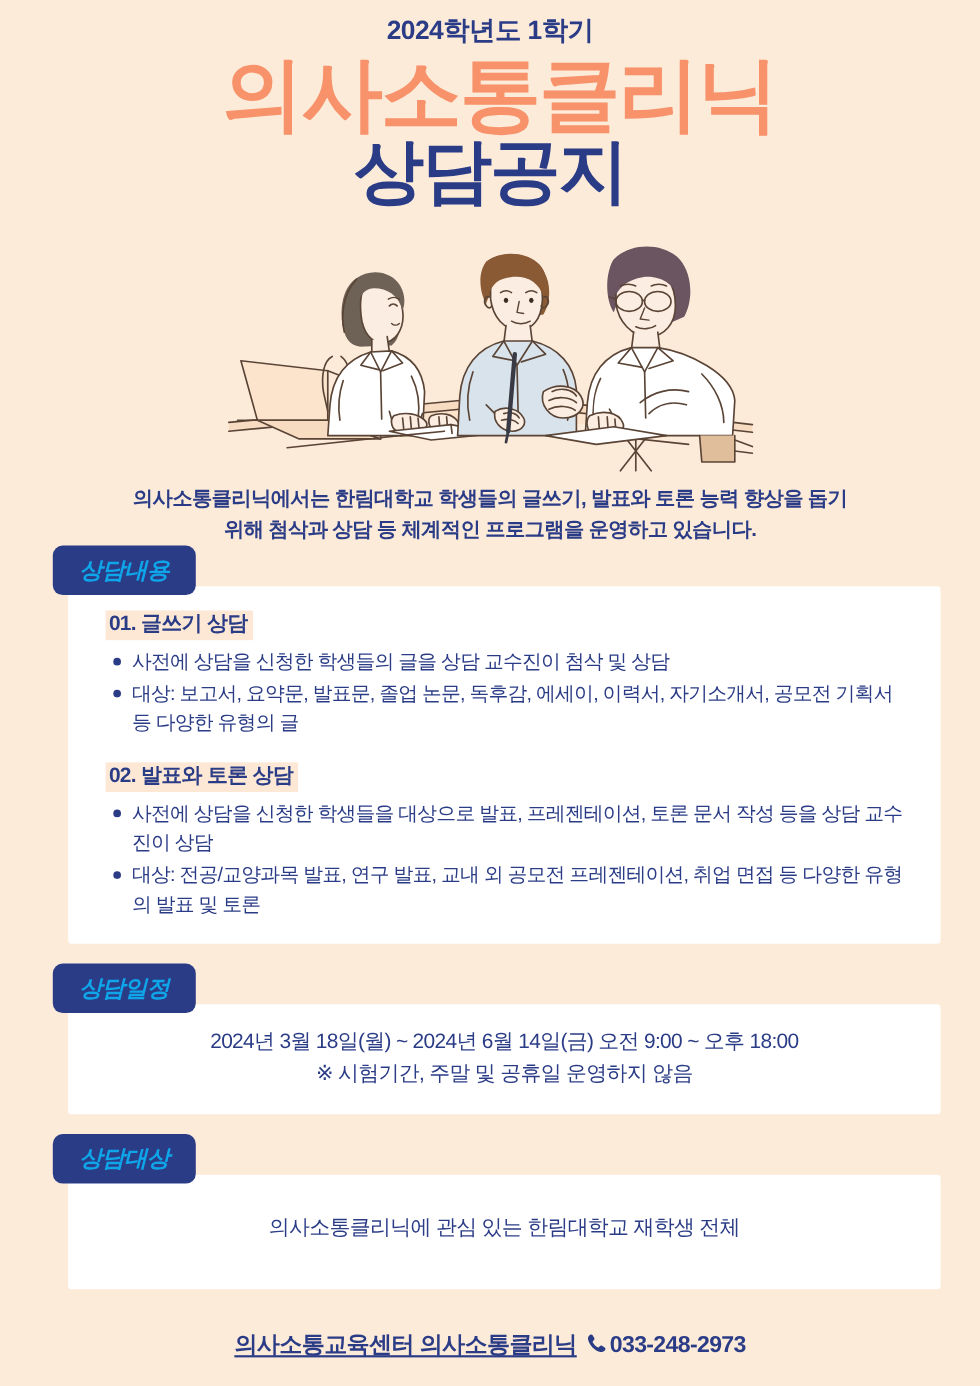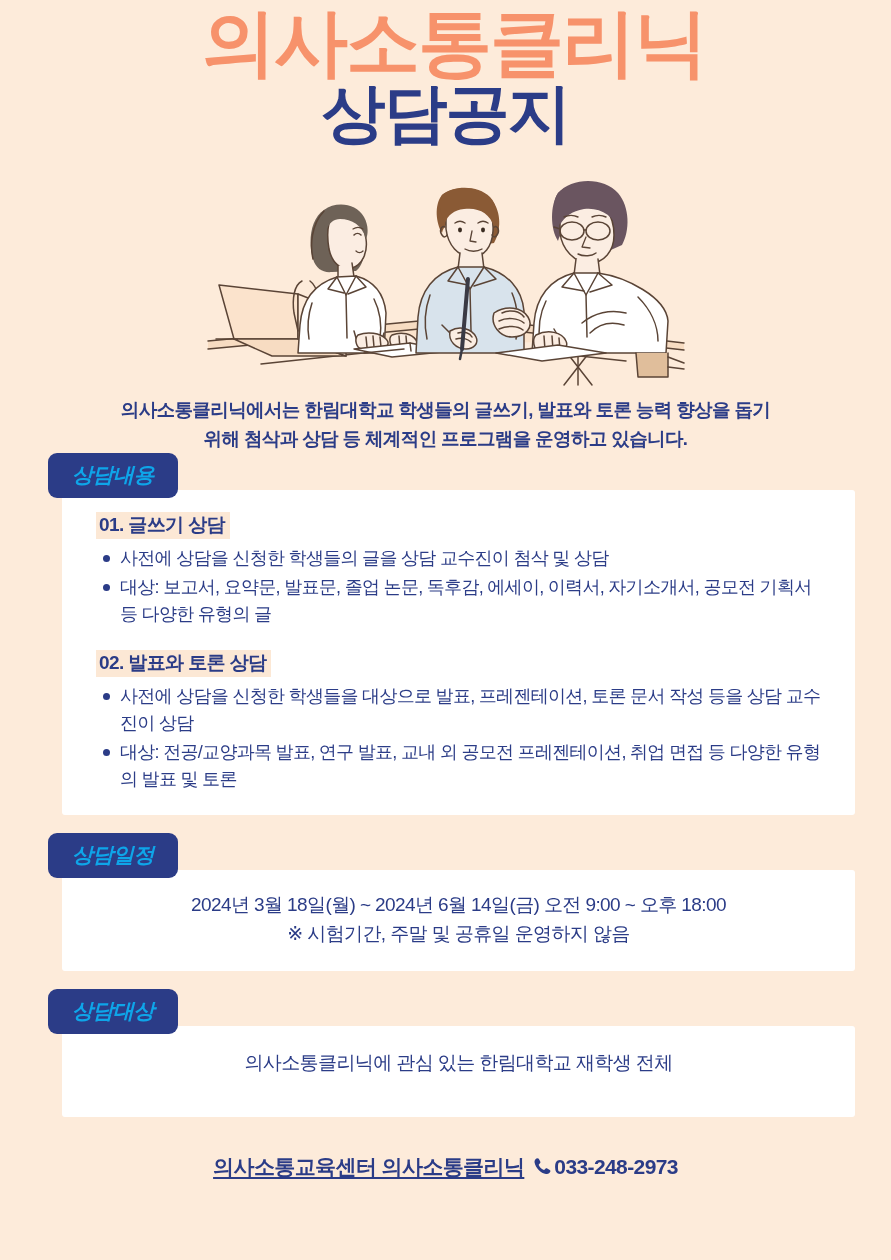--- a/index.html
+++ b/index.html
@@ -140,21 +140,21 @@
   .card-center {
     text-align: center;
     padding: 20px 24px 22px 24px;
     font-size: 19px;
     line-height: 1.55;
     letter-spacing: -0.6px;
     color: #2B3C87;
   }
   .card-center-tall {
     text-align: center;
-    padding: 22px 24px 40px 24px;
+    padding: 34px 24px 40px 24px;
     font-size: 19px;
     line-height: 1.55;
     letter-spacing: -0.6px;
     color: #2B3C87;
   }
 
   .gap-sm { height: 18px; }
 
   
   .footer {
@@ -170,20 +170,21 @@
     display: inline-block;
     vertical-align: -2px;
     margin: 0 2px 0 8px;
   }
 </style>
 </head>
 <body>
 
 <div class="poster">
 
+  <div class="eyebrow">2024학년도 1학기</div>
   <div class="title-main">의사소통클리닉</div>
   <div class="title-sub">상담공지</div>
 
   <svg class="illustration" viewBox="0 0 480 235" aria-hidden="true">
     <g fill="none" stroke="#5A4436" stroke-width="1.5" stroke-linecap="round" stroke-linejoin="round">
 
       <path d="M2 188 L255 164 L478 190" fill="#FBE3CC" stroke="none"></path>
       <path d="M2 188 L255 164 L478 190 L478 197 L255 172 L2 196 Z" fill="#F7DCC2" stroke="none"></path>
       <path d="M2 188 L255 164 L478 190"></path>
       <path d="M2 196 L255 172 L478 197"></path>

